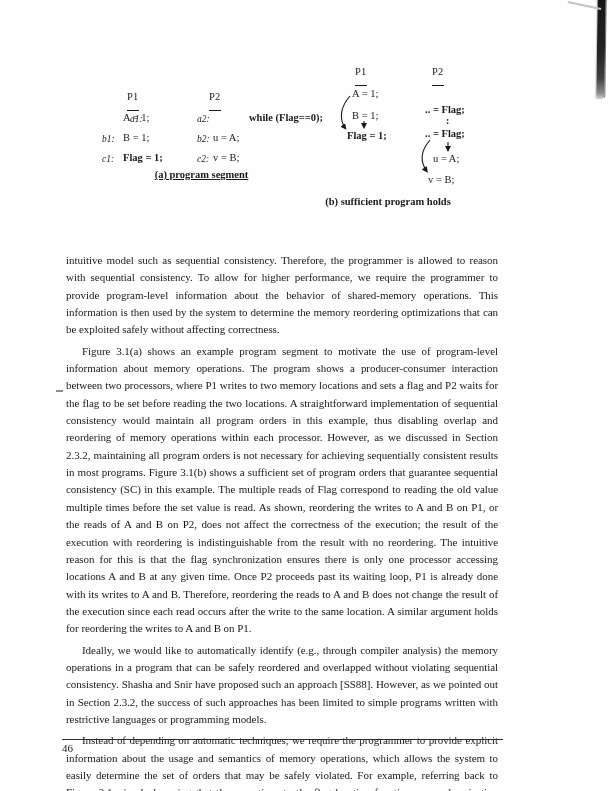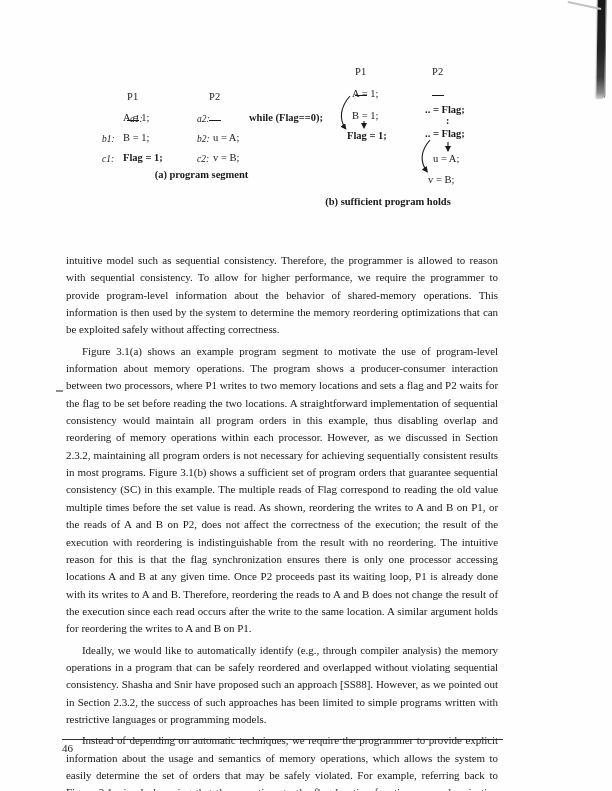--- a/index.html
+++ b/index.html
@@ -20,21 +20,21 @@
   }
   .scan-diagonal {
     position:absolute; left:568px; top:1px; width:34px; height:1.6px;
     background:#c3c3c3; transform:rotate(12deg); transform-origin:left top;
   }
   .margin-tick { position:absolute; left:56px; top:390px; width:7px; height:2px; background:#8d8d8d; }
 
   
   .col-hdr {
     font-size:10.5px; letter-spacing:0.2px;
-    border-bottom:1.2px solid #1a1a1a; padding-bottom:18px;
+    border-bottom:1.2px solid #1a1a1a; padding-bottom:8px;
   }
   .fa-label { font-size:9.5px; font-style:italic; color:#222; }
   .fa-code  { font-size:10.5px; }
   .bold     { font-weight:bold; }
   .panel-caption { font-size:10.5px; font-weight:bold; text-align:center; }
   .fig-caption { font-size:11px; text-align:center; white-space:nowrap; }
   .fb-dots { font-size:10px; font-weight:bold; line-height:8px; }
   .fig-arrows { position:absolute; left:0; top:0; pointer-events:none; }
 
   
@@ -86,21 +86,21 @@
   <span class="abs fa-label" style="left:102px; top:134px;">b1:</span>
   <span class="abs fa-code" style="left:123px; top:132px;">B = 1;</span>
   <span class="abs fa-label" style="left:197px; top:134px;">b2:</span>
   <span class="abs fa-code" style="left:213px; top:132px;">u = A;</span>
 
   <span class="abs fa-label" style="left:102px; top:154px;">c1:</span>
   <span class="abs fa-code bold" style="left:123px; top:152px;">Flag = 1;</span>
   <span class="abs fa-label" style="left:197px; top:154px;">c2:</span>
   <span class="abs fa-code" style="left:213px; top:152px;">v = B;</span>
 
-  <div class="abs panel-caption" style="left:114px; top:169px; width:175px;">(a) program segment</div>
+  <div class="abs panel-caption" style="left:114px; top:169px; width:175px;text-decoration:underline;">(a) program segment</div>
 
   <span class="abs col-hdr" style="left:355px; top:66px;">P1</span>
   <span class="abs col-hdr" style="left:432px; top:66px;">P2</span>
 
   <span class="abs fa-code" style="left:352px; top:88px;">A = 1;</span>
   <span class="abs fa-code" style="left:352px; top:110px;">B = 1;</span>
   <span class="abs fa-code bold" style="left:347px; top:130px;">Flag = 1;</span>
 
   <span class="abs fa-code bold" style="left:425px; top:104px;">.. = Flag;</span>
   <span class="abs fb-dots" style="left:446px; top:117px;">:</span>

